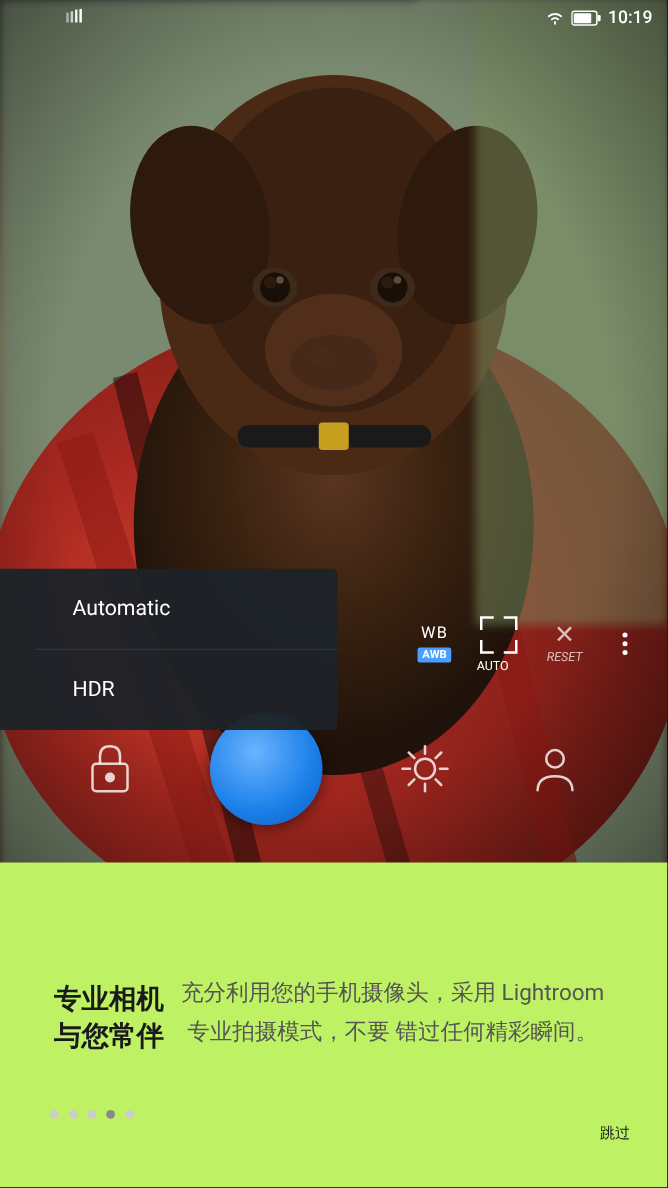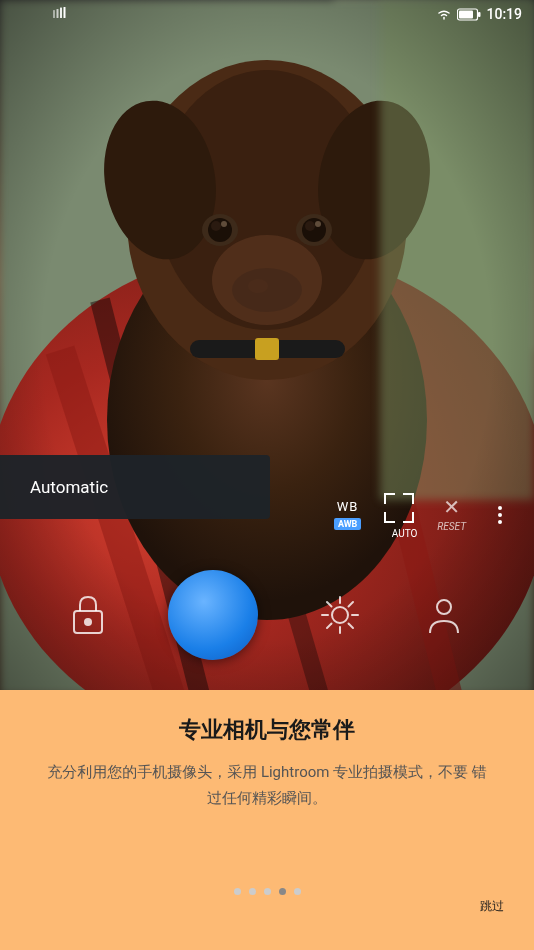--- a/index.html
+++ b/index.html
@@ -71,20 +71,21 @@
       z-index: 50;
       border-radius: 0 4px 4px 0;
     }
 
     .dropdown-item {
       display: flex;
       align-items: flex-end;
       justify-content: space-between;
       padding: 22px 30px;
       cursor: pointer;
+      margin-left: 28px;
     }
 
     .dropdown-item:not(:last-child) {
       border-bottom: 1px solid rgba(255,255,255,0.08);
     }
 
     .dropdown-item-label {
       font-size: 17px;
       color: #fff;
       font-weight: 400;
@@ -176,37 +177,37 @@
       background: radial-gradient(circle at 40% 35%, #6ab4ff, #1a7fe8 60%, #0d5abf);
       box-shadow: 0 2px 12px rgba(0,0,0,0.5);
       cursor: pointer;
     }
 
     
     .bottom-panel {
       position: absolute;
       bottom: 0; left: 0; right: 0;
       height: 260px;
-      background: #fdba74;
-      display: flex;
-      flex-direction: column;
+      background: #bef264;
+      display: flex;
+      flex-direction: row;
       align-items: center;
       padding: 25px 40px 23px;
     }
 
     .bottom-title {
       font-size: 22px;
       font-weight: 600;
       color: #1a1a1a;
       margin-bottom: 15px;
       text-align: center;
     }
 
     .bottom-desc {
-      font-size: 15px;
+      font-size: 18px;
       color: #555;
       text-align: center;
       line-height: 1.7;
       margin-bottom: 20px;
     }
 
     
     .pagination-dots {
       display: flex;
       gap: 8px;
@@ -345,21 +346,21 @@
     <rect width="534" height="695" fill="url(#vignette)"></rect>
   </svg>
 
   <div style="position:absolute; top:490px; left:0; right:0; display:flex; align-items:center; justify-content:flex-end; padding: 0 20px; gap:20px; z-index:20;">
 
     <div class="wb-area">
       <span class="wb-text">WB</span>
       <span class="wb-badge">AWB</span>
     </div>
 
-    <div style="display:flex;flex-direction:column;align-items:flex-end;gap:2px;">
+    <div style="display:flex;flex-direction:column;align-items:flex-start;gap:2px;">
       <svg width="36" height="36" viewBox="0 0 36 36">
         <path d="M4 14 L4 4 L14 4" fill="none" stroke="white" stroke-width="2"></path>
         <path d="M22 4 L32 4 L32 14" fill="none" stroke="white" stroke-width="2"></path>
         <path d="M32 22 L32 32 L22 32" fill="none" stroke="white" stroke-width="2"></path>
         <path d="M14 32 L4 32 L4 22" fill="none" stroke="white" stroke-width="2"></path>
       </svg>
       <span style="color:white;font-size:10px;">AUTO</span>
     </div>
 
     <div class="reset-area">
@@ -408,20 +409,23 @@
         <path d="M8 40 Q8 28 22 28 Q36 28 36 40" fill="none" stroke="rgba(255,255,255,0.8)" stroke-width="2"></path>
       </svg>
     </div>
   </div>
 </div>
 
 <div class="mode-dropdown">
   <div class="dropdown-item">
     <span class="dropdown-item-label">Automatic</span>
   </div>
+  <div class="dropdown-item">
+    <span class="dropdown-item-label">HDR</span>
+  </div>
 </div>
 
 <div class="bottom-panel">
   <h2 class="bottom-title">专业相机与您常伴</h2>
   <p class="bottom-desc">充分利用您的手机摄像头，采用
 Lightroom 专业拍摄模式，不要
 错过任何精彩瞬间。</p>
 
   <div class="pagination-dots">
     <div class="page-dot"></div>

